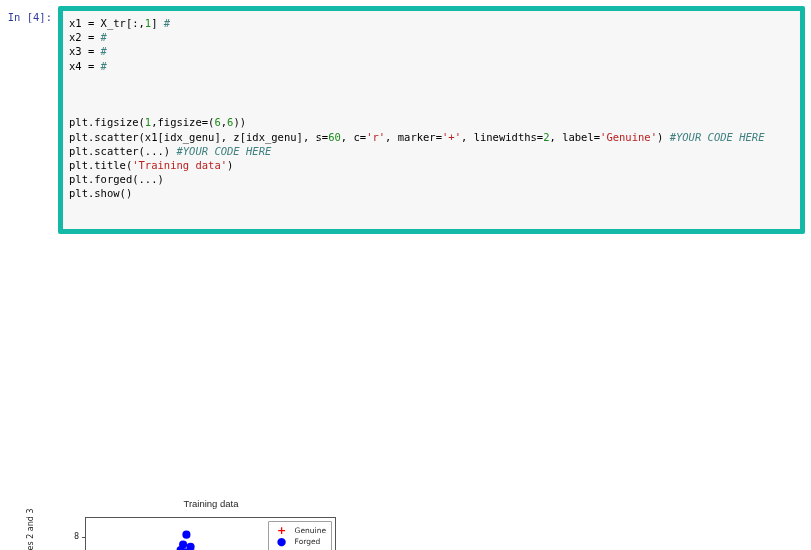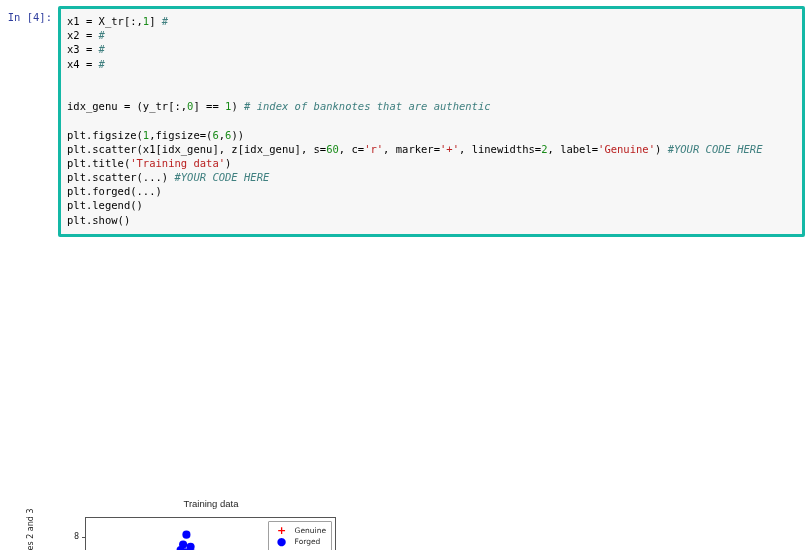--- a/index.html
+++ b/index.html
@@ -25,21 +25,21 @@
     font-size: 10.5px;
     line-height: 14px;
     padding-top: 4px;
     letter-spacing: 0px;
     white-space: pre;
   }
   .code-area {
     flex: 1 1 auto;
     margin-right: 6px;
     background: #f7f7f7;
-    border: 3px solid #14b8a6;
+    border: 5px solid #14b8a6;
     border-radius: 2px;
     padding: 5px 6px 7px 6px;
     min-height: 228px;
     box-sizing: border-box;
   }
   .code-line {
     font-family: "DejaVu Sans Mono", "Liberation Mono", monospace;
     font-size: 10.5px;
     line-height: 14.2px;
     color: #000000;
@@ -129,28 +129,26 @@
 
   <div class="cell-row">
     <div class="prompt">In [4]:</div>
     <div class="code-area" id="code-area">
         <div class="code-line"><span>x1 = X_tr[:,</span><span class="tok-num">1</span><span>] </span><span class="tok-com">#</span></div>
         <div class="code-line"><span>x2 = </span><span class="tok-com">#</span></div>
         <div class="code-line"><span>x3 = </span><span class="tok-com">#</span></div>
         <div class="code-line"><span>x4 = </span><span class="tok-com">#</span></div>
         <div class="code-line">&nbsp;</div>
         <div class="code-line">&nbsp;</div>
-        <div class="code-line"><span>idx_genu = (y_tr[:,</span><span class="tok-num">0</span><span>] == </span><span class="tok-num">1</span><span>) </span><span class="tok-com"># index of banknotes that are authentic</span></div>
         <div class="code-line">&nbsp;</div>
         <div class="code-line"><span>plt.figsize(</span><span class="tok-num">1</span><span>,figsize=(</span><span class="tok-num">6</span><span>,</span><span class="tok-num">6</span><span>))</span></div>
         <div class="code-line"><span>plt.scatter(x1[idx_genu], z[idx_genu], s=</span><span class="tok-num">60</span><span>, c=</span><span class="tok-str">'r'</span><span>, marker=</span><span class="tok-str">'+'</span><span>, linewidths=</span><span class="tok-num">2</span><span>, label=</span><span class="tok-str">'Genuine'</span><span>) </span><span class="tok-com">#YOUR CODE HERE</span></div>
+        <div class="code-line"><span>plt.scatter(...) </span><span class="tok-com">#YOUR CODE HERE</span></div>
         <div class="code-line"><span>plt.title(</span><span class="tok-str">'Training data'</span><span>)</span></div>
-        <div class="code-line"><span>plt.scatter(...) </span><span class="tok-com">#YOUR CODE HERE</span></div>
         <div class="code-line"><span>plt.forged(...)</span></div>
-        <div class="code-line"><span>plt.legend()</span></div>
         <div class="code-line"><span>plt.show()</span></div>
       </div>
   </div>
 
   <div class="figure">
     <div class="fig-title">Training data</div>
 
     <div class="ylabel">average of image fueatures 2 and 3</div>
 
     <div id="ytick-container">

